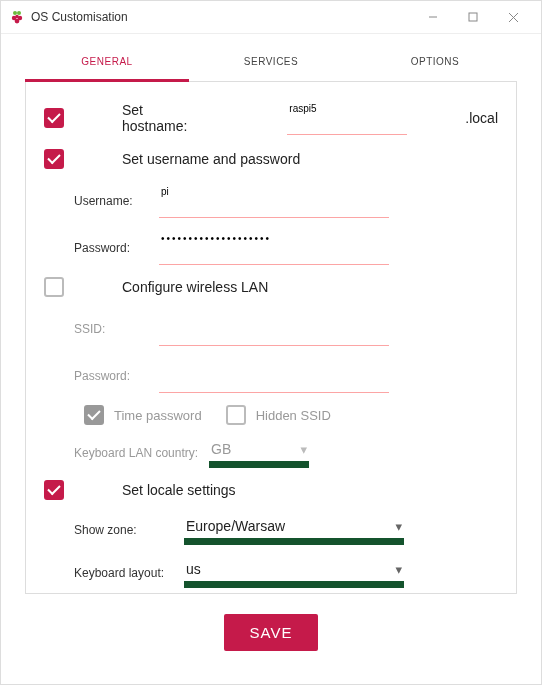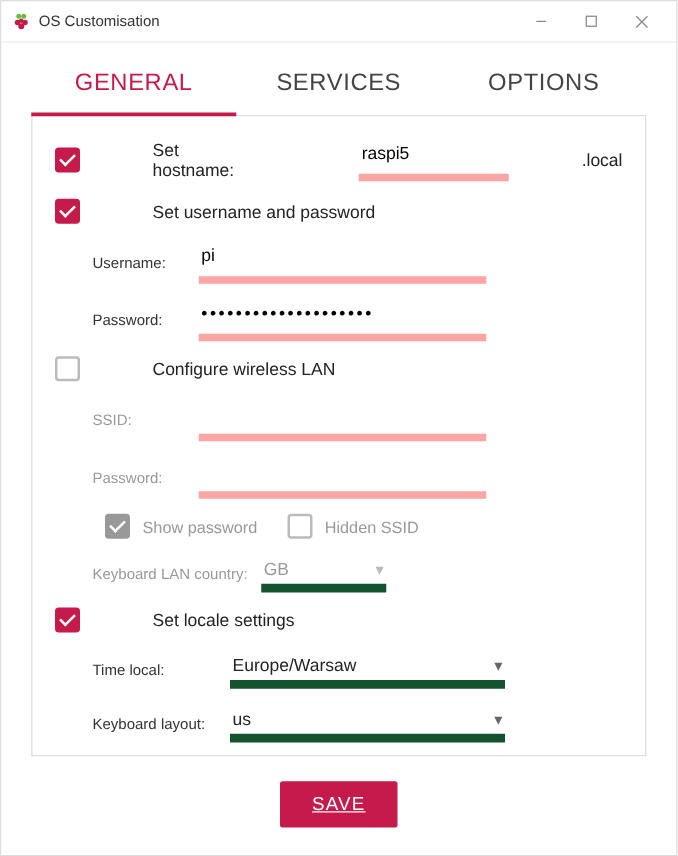--- a/index.html
+++ b/index.html
@@ -39,21 +39,21 @@
 
   .tabs {
     display: flex;
     margin: 12px 24px 0 24px;
     border-bottom: 1px solid #ddd;
   }
   .tab {
     flex: 1;
     text-align: center;
     padding: 10px 0 12px 0;
-    font-size: 19px;
+    font-size: 10px;
     letter-spacing: 0.5px;
     color: #444;
     cursor: pointer;
   }
   .tab.active {
     color: #c51a4a;
     font-weight: 500;
     border-bottom: 3px solid #c51a4a;
     margin-bottom: -1px;
   }
@@ -103,23 +103,23 @@
   .field-label {
     width: 85px;
     font-size: 12px;
     color: #333;
   }
   .field-label.wide { width: 135px; }
   .disabled-text { color: #999; }
 
   input[type="text"], input[type="password"] {
     border: none;
-    border-bottom: 6px solid #fca5a5;
-    padding: 3px 2px 9px 2px;
-    font-size: 14px;
+    border-bottom: 1px solid #fca5a5;
+    padding: 3px 2px 20px 2px;
+    font-size: 10px;
     outline: none;
     background: transparent;
     width: 180px;
     font-family: inherit;
   }
   input.wide { width: 230px; }
   .suffix { margin-left: 10px; font-size: 14px; }
 
   .select {
     display: flex;
@@ -143,21 +143,20 @@
   }
   .save-btn {
     background: #c51a4a;
     color: #fff;
     border: none;
     padding: 10px 26px;
     font-size: 15px;
     letter-spacing: 1px;
     cursor: pointer;
     border-radius: 2px;
-    text-decoration: underline;
   }
 
   .hostname-row input { width: 120px; }
 </style>
 </head>
 <body>
 
 <div class="titlebar">
   <span class="logo">
     <svg viewBox="0 0 16 16" width="16" height="16">
@@ -228,40 +227,40 @@
     <div class="field-row">
       <span class="field-label disabled-text">SSID:</span>
       <input type="text" class="wide" disabled="" value="" style="">
     </div>
     <div class="field-row">
       <span class="field-label disabled-text">Password:</span>
       <input type="text" class="wide" disabled="" value="" style="">
     </div>
     <div class="field-row" style="margin-left:10px;">
       <span class="chk disabled checked"></span>
-      <span class="disabled-text" style="margin-right:24px;">Show password</span>
+      <span class="disabled-text" style="margin-right:24px;">Time password</span>
       <span class="chk disabled"></span>
       <span class="disabled-text">Hidden SSID</span>
     </div>
     <div class="field-row">
       <span class="field-label wide disabled-text">Keyboard LAN country:</span>
       <div class="select narrow disabled">
         <span class="val">GB</span>
         <span class="chev">▾</span>
       </div>
     </div>
   </div>
 
   <div class="row" style="margin-top:6px;">
     <span class="chk checked"></span>
     <span class="section-label">Set locale settings</span>
   </div>
   <div class="subgroup">
     <div class="field-row">
-      <span class="field-label" style="width:110px;">Time local:</span>
+      <span class="field-label" style="width:110px;">Show zone:</span>
       <div class="select">
         <span class="val">Europe/Warsaw</span>
         <span class="chev">▾</span>
       </div>
     </div>
     <div class="field-row">
       <span class="field-label" style="width:110px;">Keyboard layout:</span>
       <div class="select">
         <span class="val">us</span>
         <span class="chev">▾</span>

